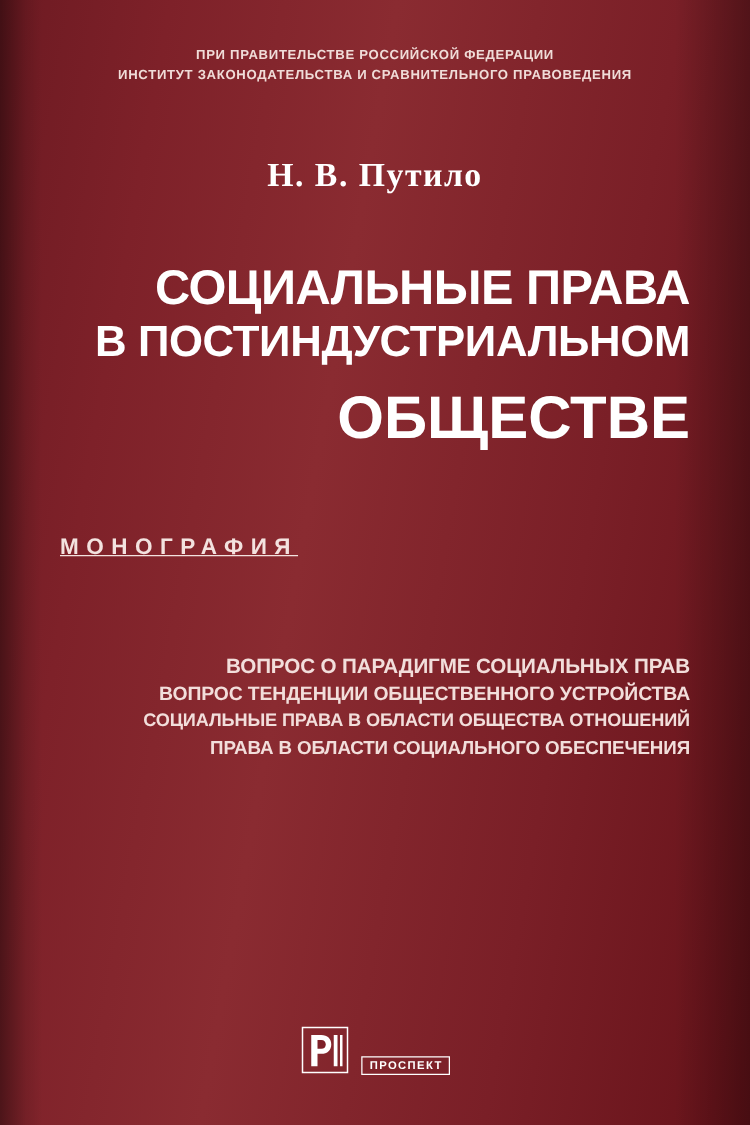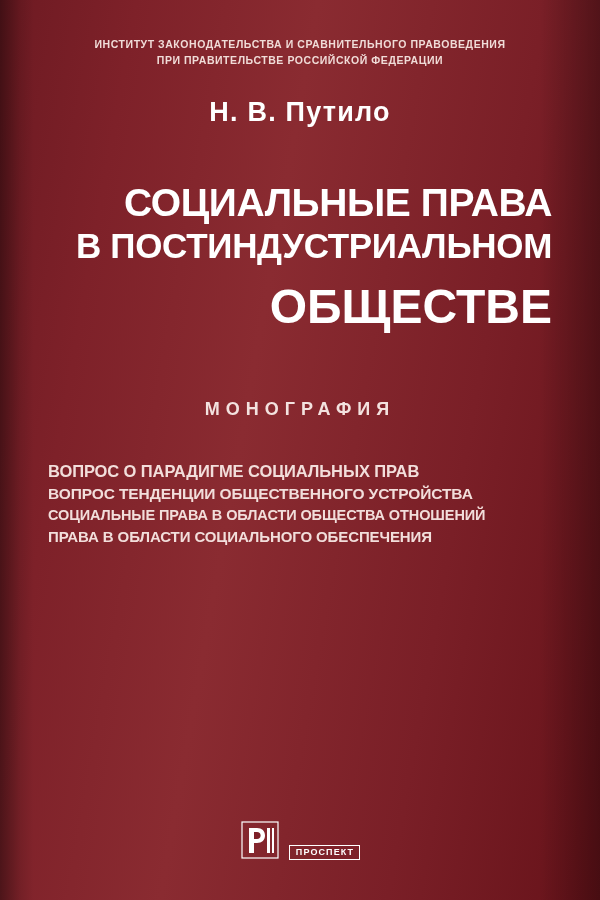--- a/index.html
+++ b/index.html
@@ -46,26 +46,27 @@
     color: #f0dcd8;
     font-size: 10.5px;
     font-weight: bold;
     letter-spacing: 0.55px;
     line-height: 1.55;
     text-transform: uppercase;
   }
   .publisher-block div { white-space: nowrap; }
 
   .author {
-    margin-top: 28px;
+    margin-top: 56px;
     text-align: center;
     color: #ffffff;
     font-size: 27px;
     font-weight: bold;
     letter-spacing: 1.2px;
+    font-family: Liberation Serif, serif;
   }
 
   .title-block {
     margin-top: 54px;
     text-align: right;
     color: #ffffff;
     font-weight: bold;
     line-height: 1.06;
   }
   .title-line-1 {
@@ -81,30 +82,30 @@
   }
   .title-line-3 {
     font-size: 48px;
     letter-spacing: 0px;
     white-space: nowrap;
     margin-top: 18px;
   }
 
   .subtitle {
     margin-top: 66px;
-    text-align: center;
     color: #f3e2df;
     font-size: 18px;
     font-weight: bold;
     letter-spacing: 6px;
+    text-decoration: underline;
   }
 
   .topics {
-    margin-top: 40px;
-    text-align: left;
+    margin-top: 74px;
+    text-align: right;
     color: #f2dedb;
     font-weight: bold;
     line-height: 1.42;
   }
   .topics .t0 { font-size: 16.5px; letter-spacing: -0.1px; white-space: nowrap; }
   .topics .t1 { font-size: 15.5px; letter-spacing: -0.1px; white-space: nowrap; }
   .topics .t2 { font-size: 14px;   letter-spacing: -0.1px; white-space: nowrap; }
   .topics .t3 { font-size: 14.5px; letter-spacing: -0.1px; white-space: nowrap; }
   .topics .t4 { font-size: 15px;   letter-spacing: -0.1px; white-space: nowrap; }
 
@@ -139,22 +140,22 @@
 </head>
 <body>
 
 <div class="cover">
   <div class="spine-shade"></div>
   <div class="right-shade"></div>
 
   <div class="content">
 
     <div class="publisher-block">
+      <div>ПРИ ПРАВИТЕЛЬСТВЕ РОССИЙСКОЙ ФЕДЕРАЦИИ</div>
       <div>ИНСТИТУТ ЗАКОНОДАТЕЛЬСТВА И СРАВНИТЕЛЬНОГО ПРАВОВЕДЕНИЯ</div>
-      <div>ПРИ ПРАВИТЕЛЬСТВЕ РОССИЙСКОЙ ФЕДЕРАЦИИ</div>
     </div>
 
     <div class="author">Н. В. Путило</div>
 
     <div class="title-block">
       <div class="title-line-1">СОЦИАЛЬНЫЕ ПРАВА</div>
       <div class="title-line-2">В ПОСТИНДУСТРИАЛЬНОМ</div>
       <div class="title-line-3">ОБЩЕСТВЕ</div>
     </div>
 

